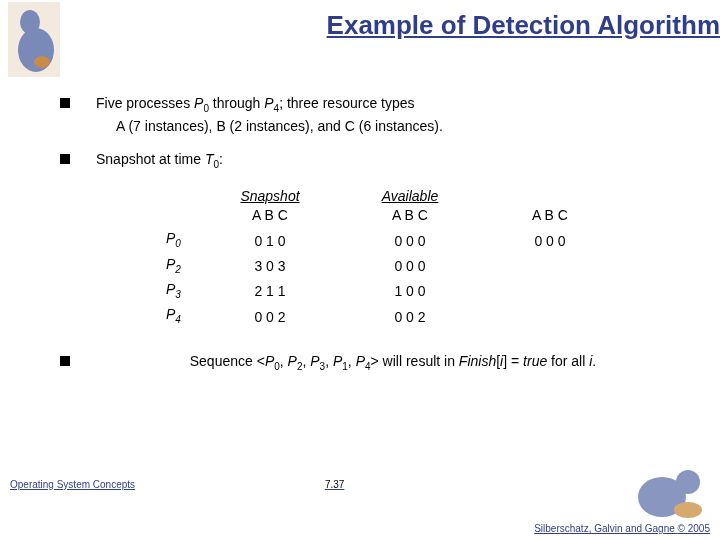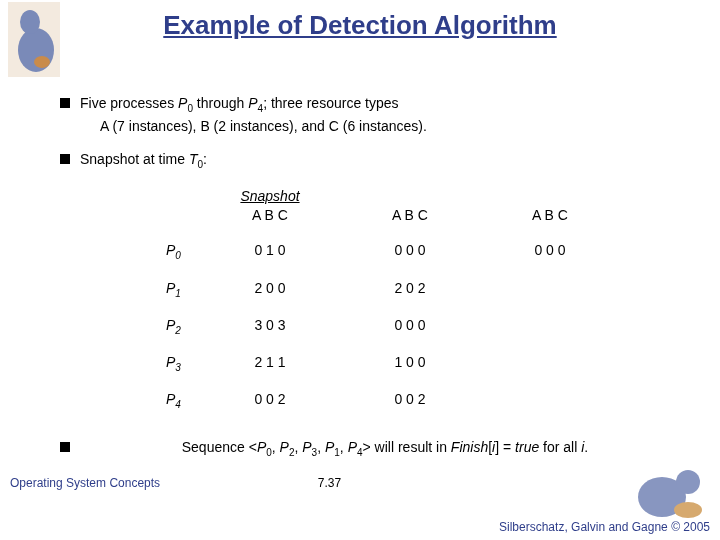--- a/index.html
+++ b/index.html
@@ -2,44 +2,44 @@
 <html><head>
 <meta charset="utf-8">
 <style>
   * { box-sizing: border-box; margin: 0; padding: 0; }
   html, body { width: 720px; height: 540px; font-family: Arial, Helvetica, sans-serif; background: #fff; color: #000; }
   .page { position: relative; width: 720px; height: 540px; overflow: hidden; }
 
   .dino-tl { position: absolute; left: 8px; top: 2px; width: 52px; height: 75px; }
   .dino-br { position: absolute; right: 6px; bottom: 18px; width: 82px; height: 60px; }
 
-  .title { font-size: 26px; font-weight: bold; color: #2f3e8a; text-align: center; padding-top: 10px; text-decoration: underline; }
+  .title { font-size: 26px; font-weight: bold; color: #2f3e8a; text-align: right; padding-top: 10px; text-decoration: underline; }
 
   .content { position: absolute; top: 80px; left: 60px; right: 30px; font-size: 14px; line-height: 1.35; }
-  .bullet { display: flex; margin: 14px 0 4px 0; }
+  .bullet { display: flex; margin: 14px 0 4px 0; gap: 16px; }
   .square { width: 10px; height: 10px; background: #000; margin-top: 4px; margin-right: 10px; flex: 0 0 auto; }
   .bullet-text { flex: 1; }
   .bullet-sub { margin-left: 20px; margin-top: 2px; }
   .it { font-style: italic; }
   sub { font-size: 10px; }
 
   .table-area { margin-top: 16px; margin-left: 100px; }
   .thead, .trow { display: flex; }
   .thead .h, .trow .c { text-align: center; }
   .thead .h:nth-child(1), .trow .c:nth-child(1) { width: 40px; }
   .thead .h:nth-child(2), .trow .c:nth-child(2) { width: 140px; }
   .thead .h:nth-child(3), .trow .c:nth-child(3) { width: 140px; }
   .thead .h:nth-child(4), .trow .c:nth-child(4) { width: 140px; }
   .thead.row1 .h { text-decoration: underline; font-style: italic; }
-  .trow { margin-top: 16px; }
+  .trow { margin-top: 4px; align-items: flex-end; }
   .plab { font-style: italic; text-align: left !important; padding-left: 6px; }
 
   .seq { display: flex; margin-top: 26px; text-align: center; }
 
-  .footer { position: absolute; bottom: 6px; left: 10px; right: 10px; display: flex; justify-content: space-between; font-size: 12px; color: #2f3e8a; }
+  .footer { position: absolute; bottom: 6px; left: 10px; right: 10px; display: flex; justify-content: space-between; font-size: 10px; color: #2f3e8a; text-decoration: underline; }
   .footer .fc { text-align: center; flex: 1; color: #000; }
   .footer .fr { text-align: left; margin-top: 44px; }
   .copy { color: #2f3e8a; }
 </style>
 </head>
 <body>
 <div class="page">
 
 <svg class="dino-tl" viewBox="0 0 52 75">
   <rect x="0" y="0" width="52" height="75" fill="#f3eadf"></rect>
@@ -69,39 +69,34 @@
     <div class="square"></div>
     <div class="bullet-text">
       <span>Snapshot at time </span><span class="it">T</span><sub>0</sub><span>:</span>
     </div>
   </div>
 
   <div class="table-area">
     <div class="thead row1">
       <div class="h"></div>
       <div class="h">Snapshot</div>
+      <div class="h">Available</div>
     </div>
     <div class="thead">
       <div class="h"></div>
       <div class="h">A B C</div>
       <div class="h">A B C</div>
       <div class="h">A B C</div>
     </div>
 
     <div class="trow">
       <div class="c plab"><span class="it">P</span><sub>0</sub></div>
       <div class="c">0 1 0</div>
       <div class="c">0 0 0</div>
       <div class="c">0 0 0</div>
-    </div>
-    <div class="trow">
-      <div class="c plab"><span class="it">P</span><sub>1</sub></div>
-      <div class="c">2 0 0</div>
-      <div class="c">2 0 2</div>
-      <div class="c"></div>
     </div>
     <div class="trow">
       <div class="c plab"><span class="it">P</span><sub>2</sub></div>
       <div class="c">3 0 3</div>
       <div class="c">0 0 0</div>
       <div class="c"></div>
     </div>
     <div class="trow">
       <div class="c plab"><span class="it">P</span><sub>3</sub></div>
       <div class="c">2 1 1</div>

